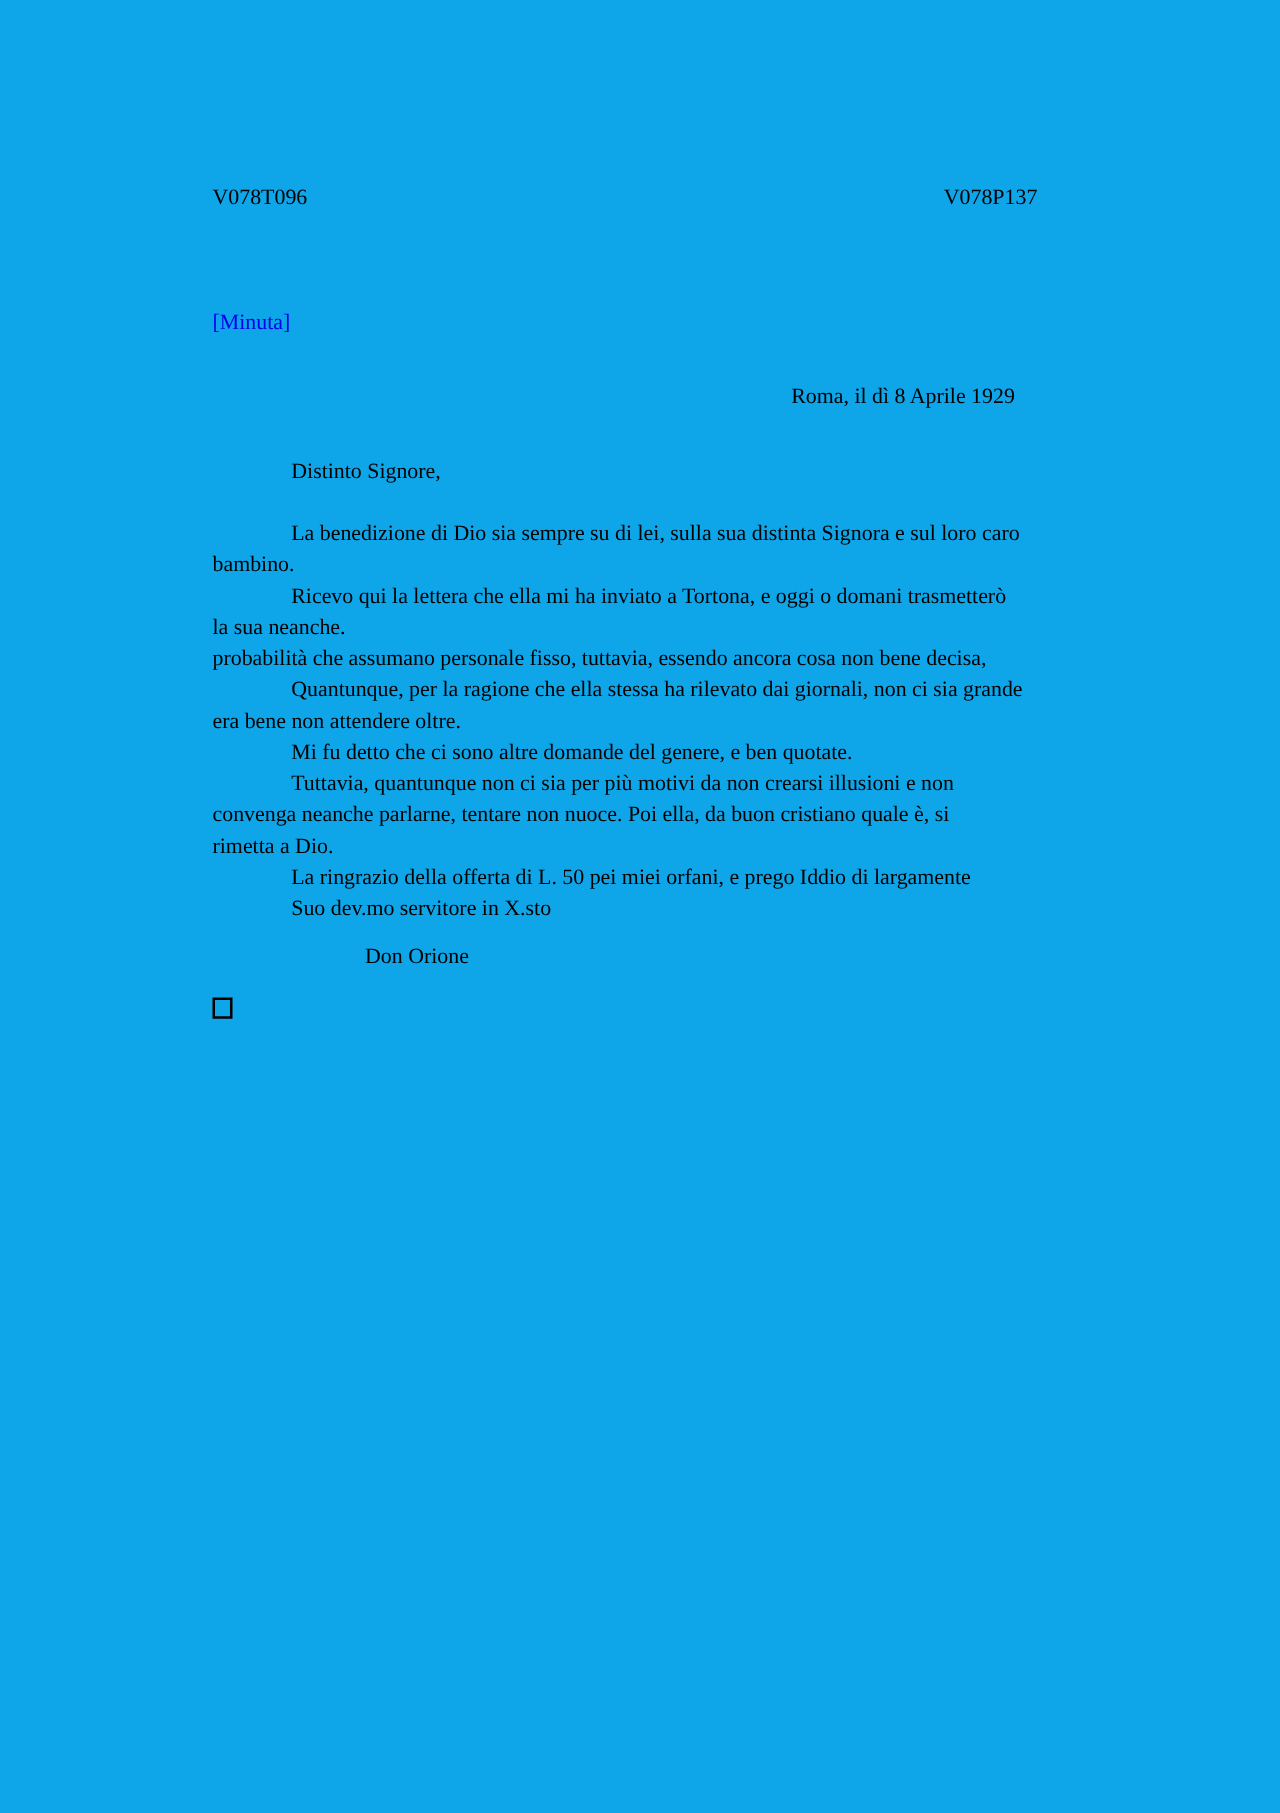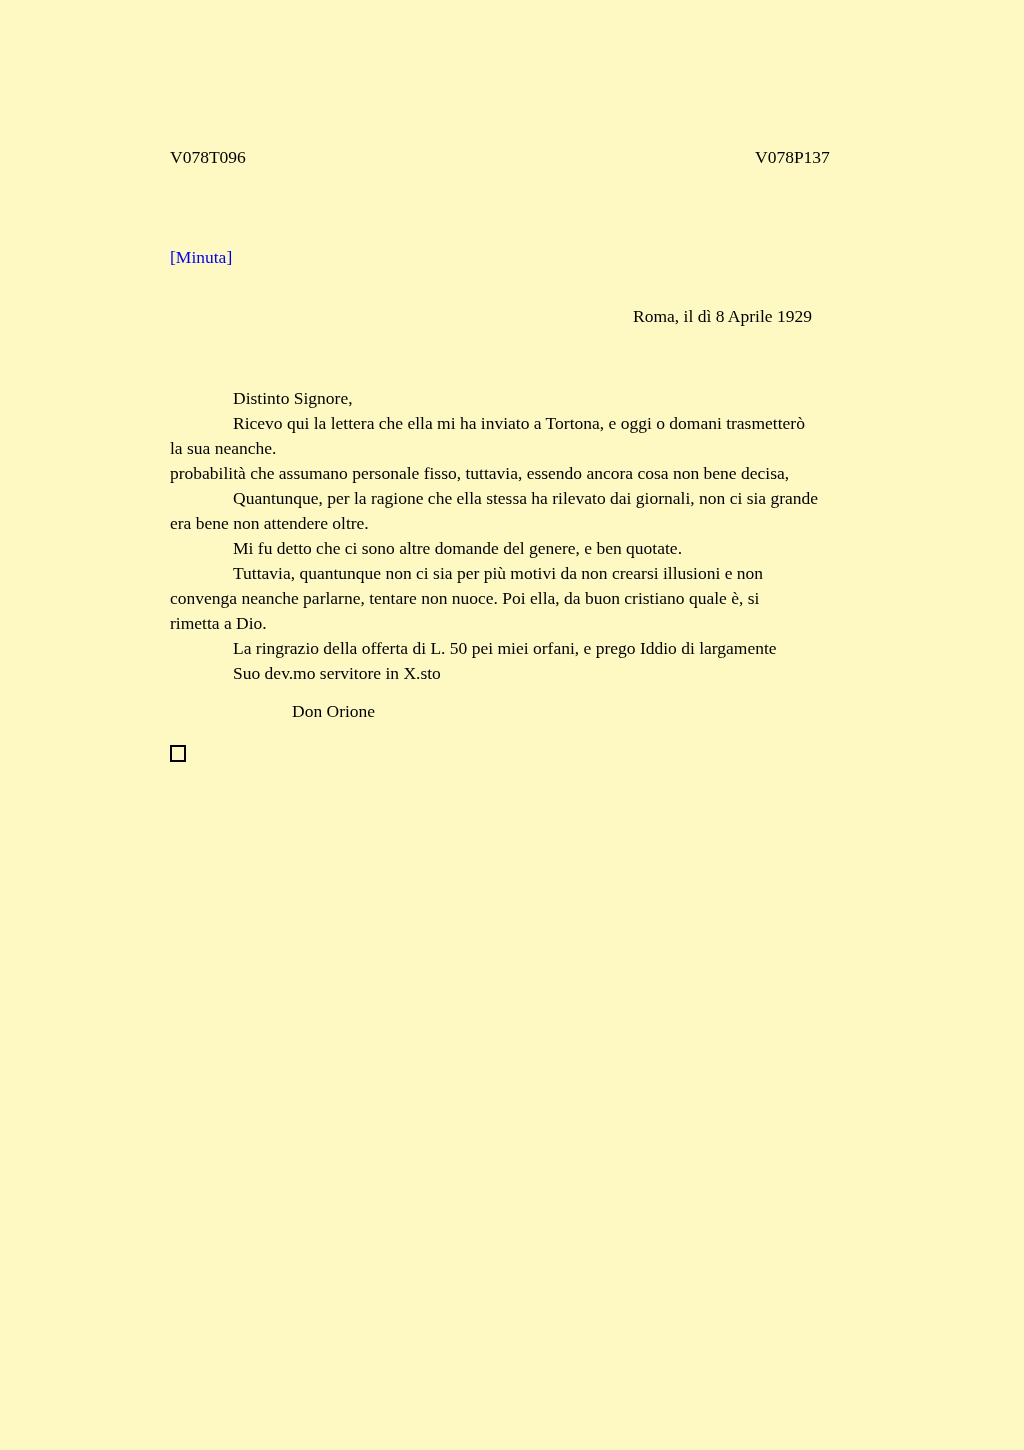--- a/index.html
+++ b/index.html
@@ -1,39 +1,39 @@
 <!DOCTYPE html>
 <html><head>
 <meta charset="utf-8">
 <style>
   html, body { margin: 0; padding: 0; }
   body { background: #ffffff; }
   .page {
     position: relative;
     width: 1024px;
     height: 1450px;
-    background: #fef9c3;
+    background: #0ea5e9;
     color: #000000;
     font-family: "Liberation Serif", "DejaVu Serif", serif;
     font-size: 17.5px;
     line-height: 25px;
     overflow: hidden;
   }
   .content {
     position: relative;
     padding: 145px 60px 0 170px;
   }
   .line { white-space: pre; }
   .indent { padding-left: 63px; }
   .header-row { position: relative; height: 25px; }
   .header-code-left { position: absolute; left: 0; top: 0; white-space: pre; }
   .header-code-right { position: absolute; left: 585px; top: 0; white-space: pre; }
   .minuta { margin-top: 75px; color: #0000ee; white-space: pre; }
   .dateline { margin-top: 34px; padding-left: 463px; white-space: pre; }
-  .salutation { margin-top: 57px; }
+  .salutation { margin-top: 35px; }
   .para-first { margin-top: 25px; }
   .signature { margin-top: 13px; padding-left: 122px; white-space: pre; }
   .footer-row { margin-top: 15px; height: 25px; }
   .sq {
     display: inline-block;
     width: 12px;
     height: 13px;
     border: 2px solid #000000;
     vertical-align: middle;
     margin-top: 2px;
@@ -50,20 +50,24 @@
       <span class="header-code-left">V078T096</span>
       <span class="header-code-right">V078P137</span>
     </div>
 
     <div class="minuta">[Minuta]</div>
 
     <div class="dateline">Roma, il dì 8 Aprile 1929</div>
 
     <div class="salutation line indent">Distinto Signore,</div>
 
+    <div class="para-first">
+      <div class="line indent">La benedizione di Dio sia sempre su di lei, sulla sua distinta Signora e sul loro caro</div>
+      <div class="line">bambino.</div>
+    </div>
 
     <div>
       <div class="line indent">Ricevo qui la lettera che ella mi ha inviato a Tortona, e oggi o domani trasmetterò</div>
       <div class="line">la sua neanche.</div>
     </div>
 
     <div>
       <div class="line">probabilità che assumano personale fisso, tuttavia, essendo ancora cosa non bene decisa,</div>
       <div class="line indent">Quantunque, per la ragione che ella stessa ha rilevato dai giornali, non ci sia grande</div>
       <div class="line">era bene non attendere oltre.</div>

